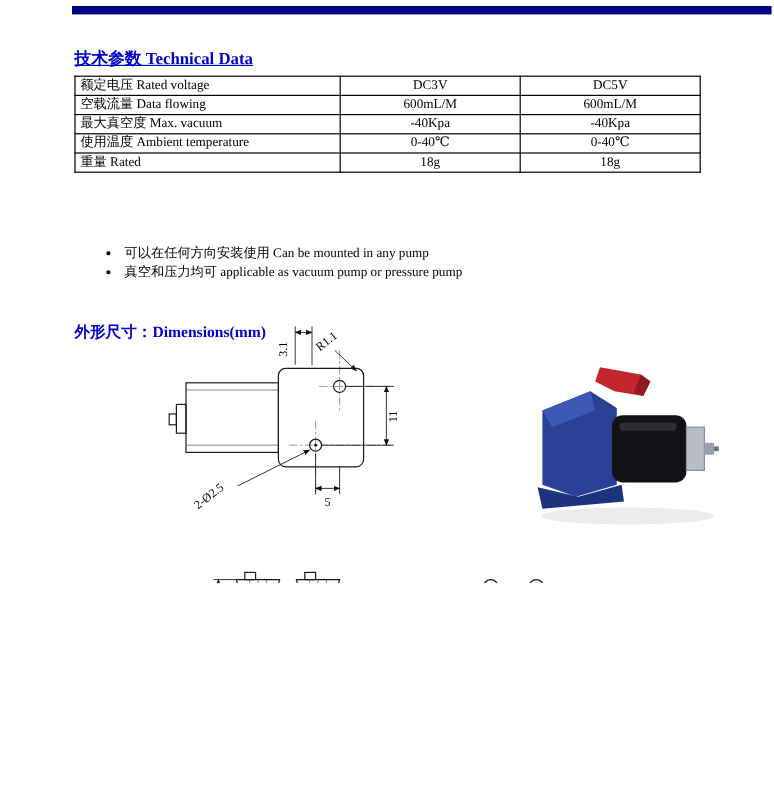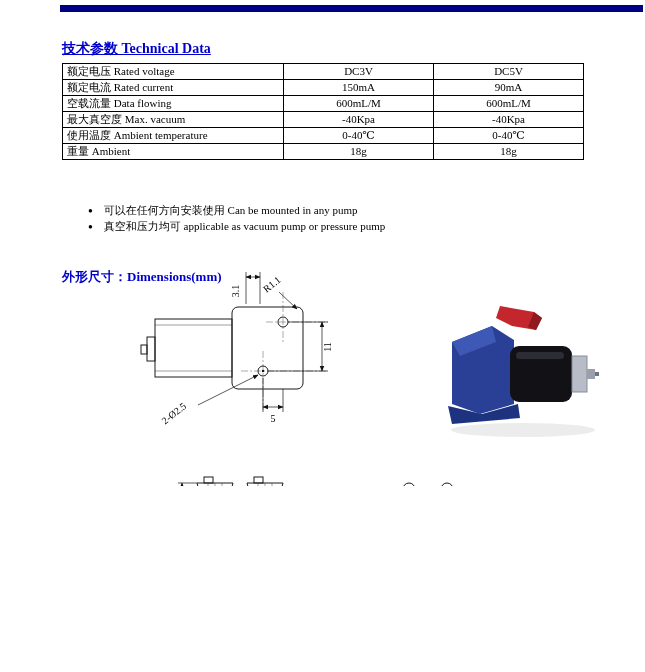--- a/index.html
+++ b/index.html
@@ -50,41 +50,36 @@
   <div class="sec-title">技术参数 Technical Data</div>
 
   <table class="spec">
     <tbody>
         <tr>
       <td class="lbl">额定电压 Rated voltage</td>
       <td class="val">DC3V</td>
       <td class="val">DC5V</td>
     </tr>
     <tr>
-      <td class="lbl">额定电流 Rated current</td>
-      <td class="val">150mA</td>
-      <td class="val">90mA</td>
-    </tr>
-    <tr>
       <td class="lbl">空载流量 Data flowing</td>
       <td class="val">600mL/M</td>
       <td class="val">600mL/M</td>
     </tr>
     <tr>
       <td class="lbl">最大真空度 Max. vacuum</td>
       <td class="val">-40Kpa</td>
       <td class="val">-40Kpa</td>
     </tr>
     <tr>
       <td class="lbl">使用温度 Ambient temperature</td>
       <td class="val">0-40℃</td>
       <td class="val">0-40℃</td>
     </tr>
     <tr>
-      <td class="lbl">重量 Ambient</td>
+      <td class="lbl">重量 Rated</td>
       <td class="val">18g</td>
       <td class="val">18g</td>
     </tr>
   </tbody>
     </table>
 
   <div class="note" style="top:203px">
     <span class="bullet">●</span>
     <span>可以在任何方向安装使用 Can be mounted in any pump</span>
   </div>

